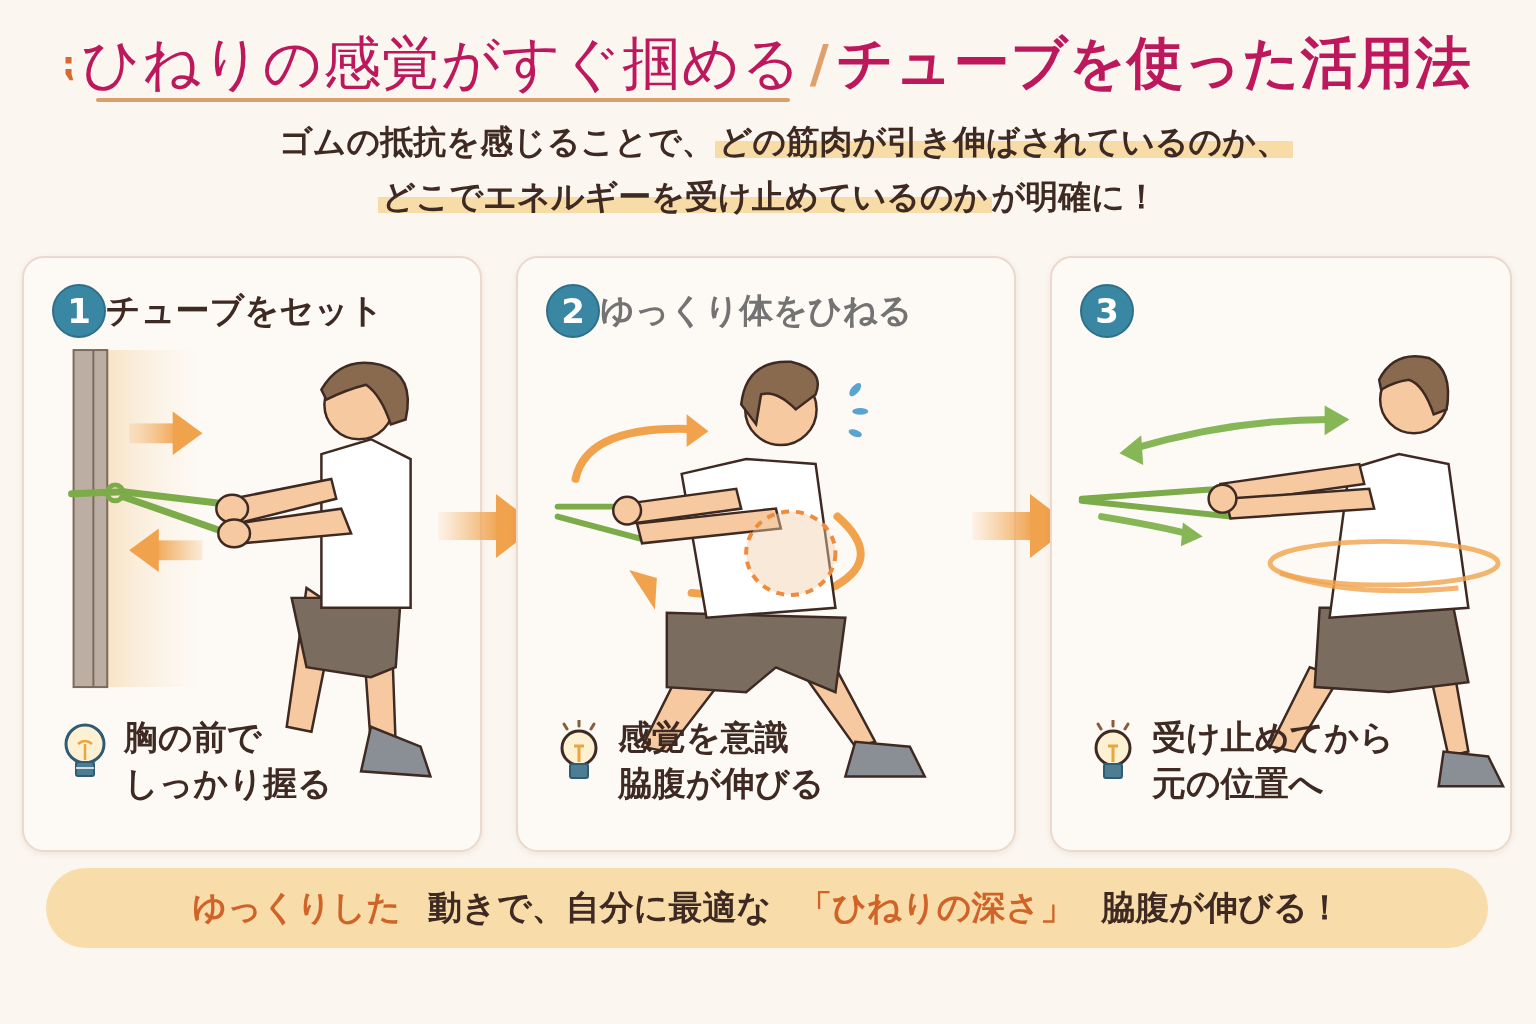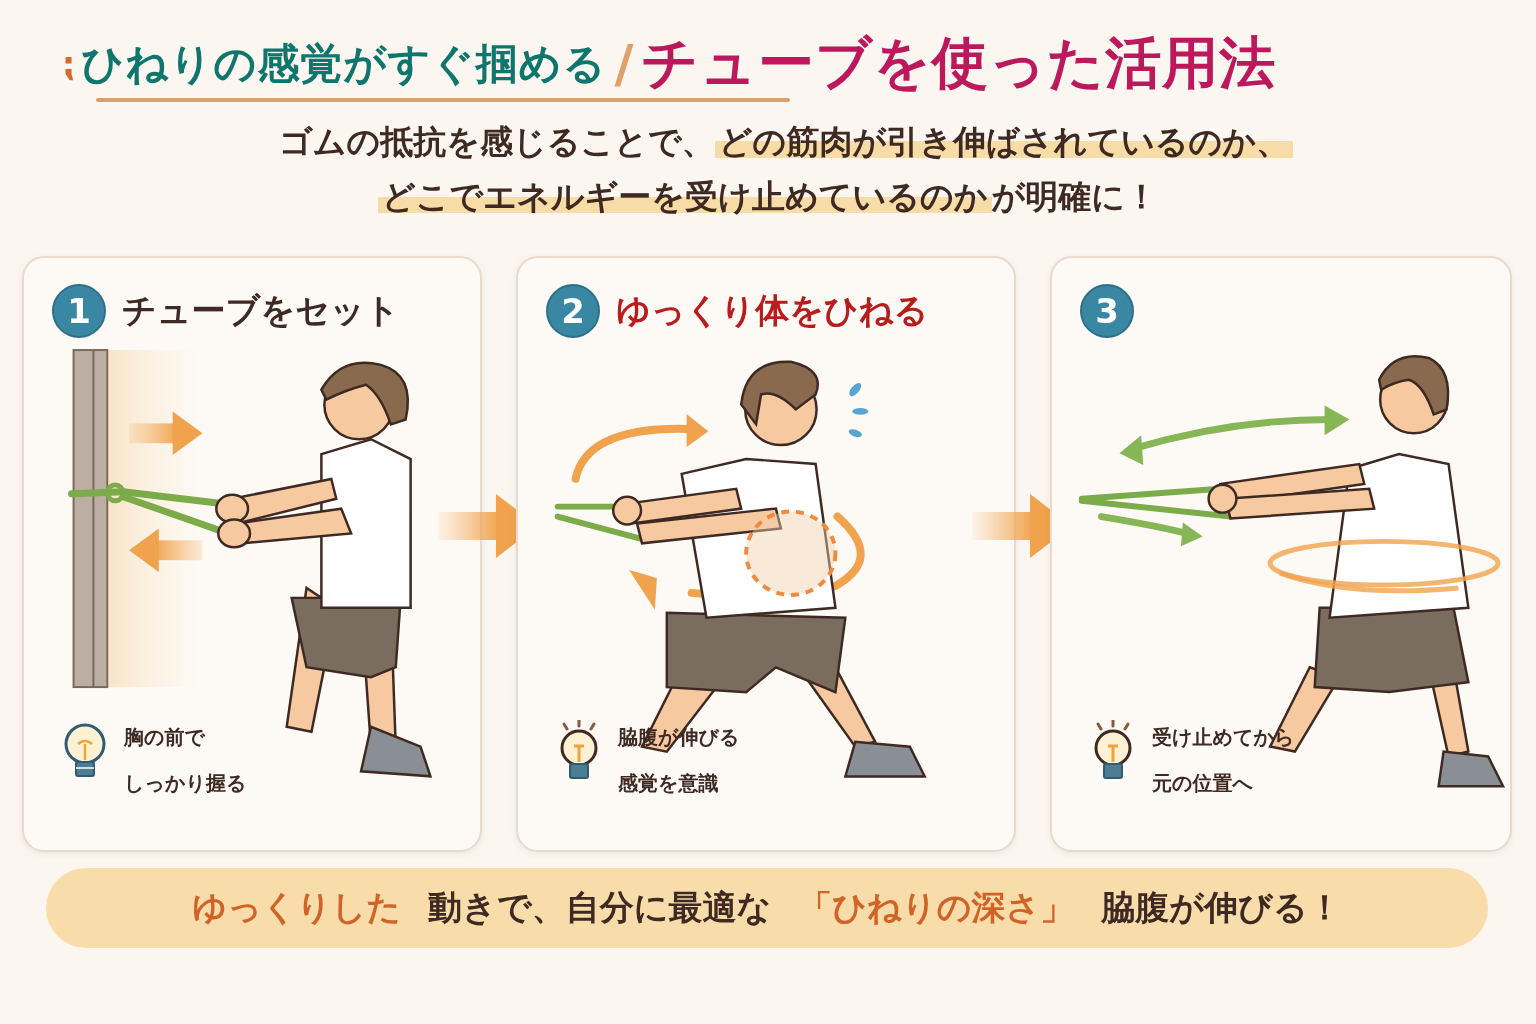--- a/index.html
+++ b/index.html
@@ -8,21 +8,21 @@
     background: #fbf6f0;
     font-family: "DejaVu Sans", "Liberation Sans", sans-serif;
     color: #3e2a22;
     position: relative;
   }
   .title-row {
     position: absolute; left: 62px; top: 28px;
     display: flex; align-items: center; height: 72px;
   }
   .title-spark { color: #d9692e; font-size: 34px; font-weight: bold; margin-right: 8px; letter-spacing: -2px; }
-  .title-main { color: #0f766e; font-size: 42px; font-weight: bold; letter-spacing: 1px; }
+  .title-main { color: #be185d; font-size: 58px; font-weight: normal; letter-spacing: 1px; }
   .title-slash { color: #e0a06a; font-size: 52px; margin: 0 8px; font-weight: bold; }
   .title-sub { color: #be185d; font-size: 56px; font-weight: bold; letter-spacing: 1px; }
   .title-underline {
     position: absolute; left: 96px; top: 98px; width: 694px; height: 4px;
     background: #d9a06d; border-radius: 2px;
   }
   .intro { position: absolute; left: 0; width: 1536px; text-align: center; font-size: 33px; font-weight: bold; color: #3e2a22; }
   .intro.l1 { top: 120px; margin-left: 18px; }
   .intro.l2 { top: 175px; }
   .hl { background: linear-gradient(transparent 50%, #f7dca8 50%, #f7dca8 92%, transparent 92%); padding: 0 4px; }
@@ -36,26 +36,26 @@
   .card.c1 { left: 22px; width: 460px; }
   .card.c2 { left: 516px; width: 500px; }
   .card.c3 { left: 1050px; width: 462px; }
   .step-head { position: absolute; left: 28px; top: 26px; display: flex; align-items: center; }
   .step-num {
     width: 54px; height: 54px; border-radius: 50%;
     background: #3a87a4; color: #fff; font-size: 34px; font-weight: bold;
     display: flex; align-items: center; justify-content: center;
     border: 2px solid #2f6f88;
   }
-  .step-title { margin-left: 16px; font-size: 34px; font-weight: bold; color: #3e2a22; }
-  .c2 .step-title { color: #b91c1c; }
+  .step-title { font-size: 34px; font-weight: bold; color: #3e2a22; }
+  .c2 .step-title { color: #737373; }
 
   .tip { position: absolute; left: 36px; bottom: 44px; display: flex; align-items: flex-start; }
   .tip-icon { width: 50px; height: 70px; margin-right: 14px; margin-top: 6px; }
-  .tip-text { font-size: 20px; line-height: 46px; color: #3e2a22; font-weight: bold; }
+  .tip-text { font-size: 34px; line-height: 46px; color: #3e2a22; font-weight: bold; }
 
   .illus { position: absolute; left: 0; top: 90px; width: 100%; height: 470px; }
 
   .between-arrow { position: absolute; top: 494px; width: 100px; height: 64px; }
 
   .bottom-banner {
     position: absolute; left: 46px; top: 868px; width: 1442px; height: 80px;
     background: #f8dcaa; border-radius: 40px;
     display: flex; align-items: center; justify-content: center;
     font-size: 34px; font-weight: bold; color: #3e2a22; gap: 27px;
@@ -209,22 +209,22 @@
       <g stroke="#8a5a3a" stroke-width="3" stroke-linecap="round">
           <line x1="10" y1="4" x2="13" y2="9"></line>
           <line x1="25" y1="0" x2="25" y2="6"></line>
           <line x1="40" y1="4" x2="37" y2="9"></line>
         </g>
       <circle cx="25" cy="28" r="17" fill="#fdf1d4" stroke="#3e2a22" stroke-width="3"></circle>
       <path d="M20 26 L30 26 M25 26 L25 42" stroke="#e8a63c" stroke-width="3" fill="none"></path>
       <rect x="16" y="44" width="18" height="14" rx="2" fill="#4d7d93" stroke="#2f5c72" stroke-width="2"></rect>
     </svg>
     <div class="tip-text">
+      <div>感覚を意識</div>
       <div>脇腹が伸びる</div>
-      <div>感覚を意識</div>
     </div>
   </div>
 </div>
 
 <svg class="between-arrow" style="left:972px;" viewBox="0 0 100 64">
   <defs>
       <linearGradient id="ba2" x1="0" x2="1">
         <stop offset="0" stop-color="#f3b46c" stop-opacity="0.1"></stop>
         <stop offset="1" stop-color="#f0a24c"></stop>
       </linearGradient>

